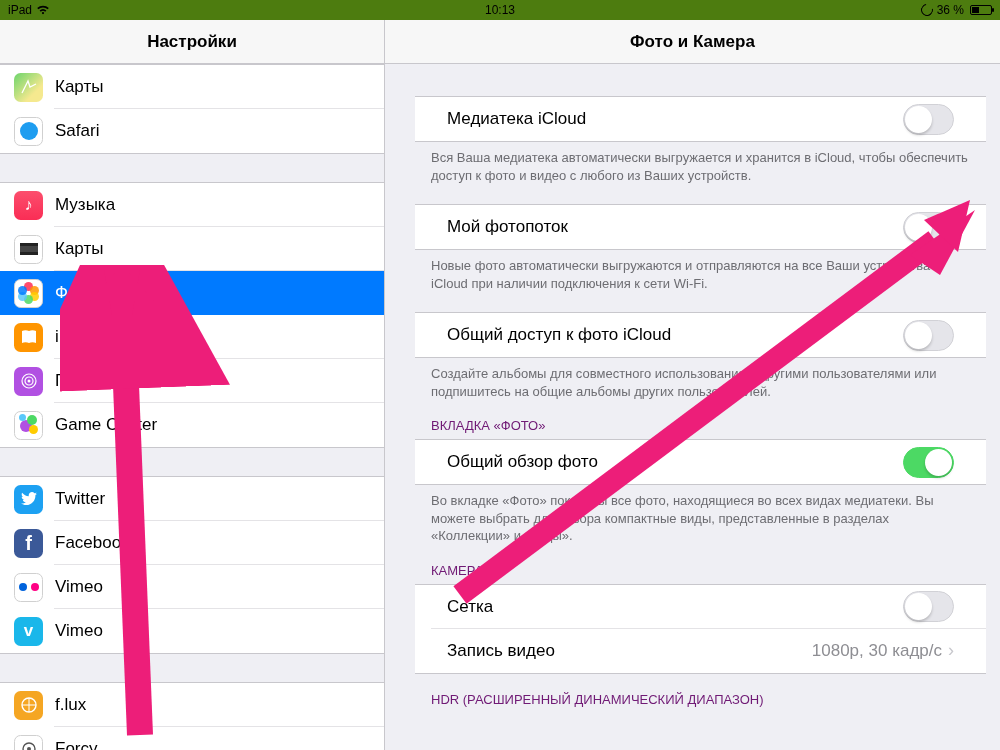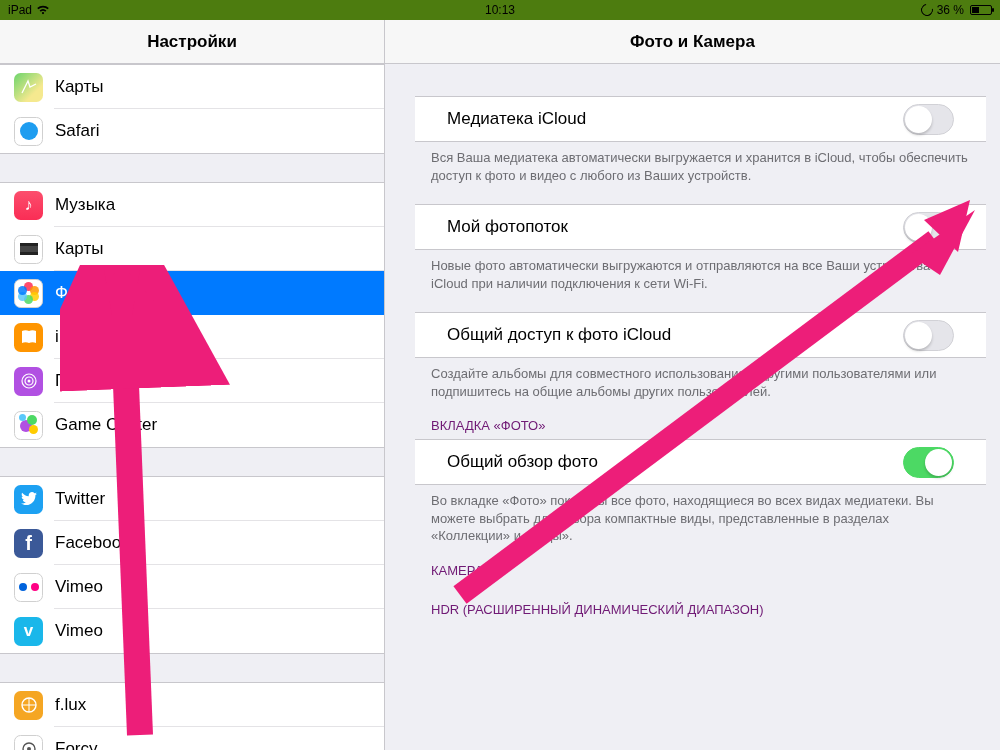--- a/index.html
+++ b/index.html
@@ -259,20 +259,33 @@
         <div class="drow">
           <div class="dlabel">Общий обзор фото</div>
           <div class="toggle on">
               <div class="knob"></div>
             </div>
         </div>
       </div>
       <div class="footer-text">Во вкладке «Фото» показаны все фото, находящиеся во всех видах медиатеки. Вы можете выбрать для обзора компактные виды, представленные в разделах «Коллекции» и «Годы».</div>
 
       <div class="header-text">КАМЕРА</div>
+      <div class="group" style="margin-top:0;">
+        <div class="drow">
+          <div class="dlabel">Сетка</div>
+          <div class="toggle">
+              <div class="knob"></div>
+            </div>
+        </div>
+        <div class="drow">
+          <div class="dlabel">Запись видео</div>
+          <div class="dvalue">1080p, 30 кадр/с</div>
+          <span class="chevron">›</span>
+        </div>
+      </div>
 
       <div class="header-text">HDR (РАСШИРЕННЫЙ ДИНАМИЧЕСКИЙ ДИАПАЗОН)</div>
 
     </div>
   </div>
 </div>
 
 <svg class="arrow-svg" style="left:60px; top:265px;" width="170" height="480" viewBox="0 0 170 480">
   <defs>
       <marker id="ah1" markerWidth="8" markerHeight="8" refX="4" refY="4" orient="auto">

